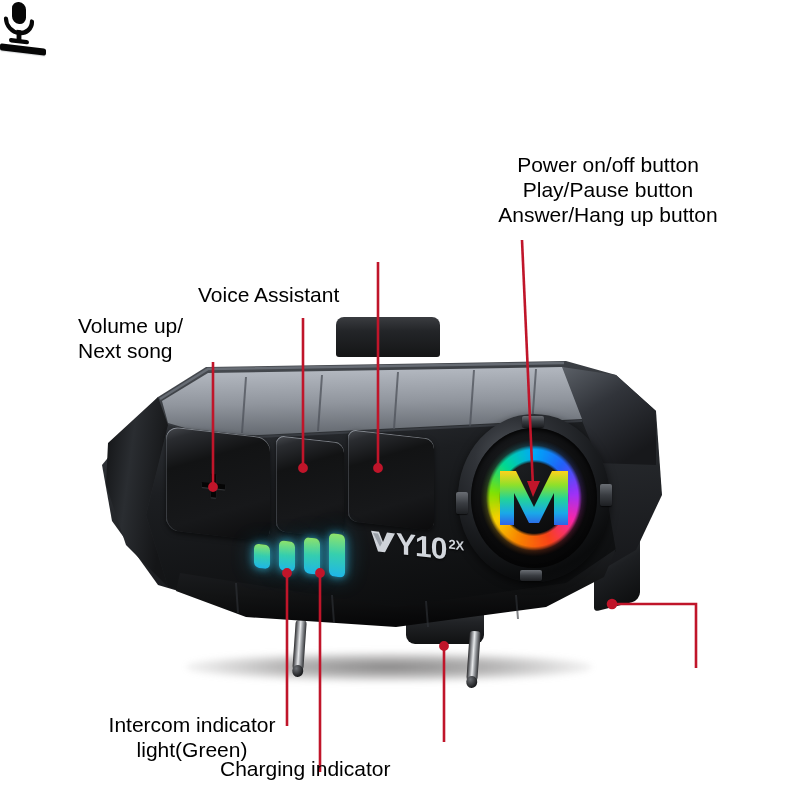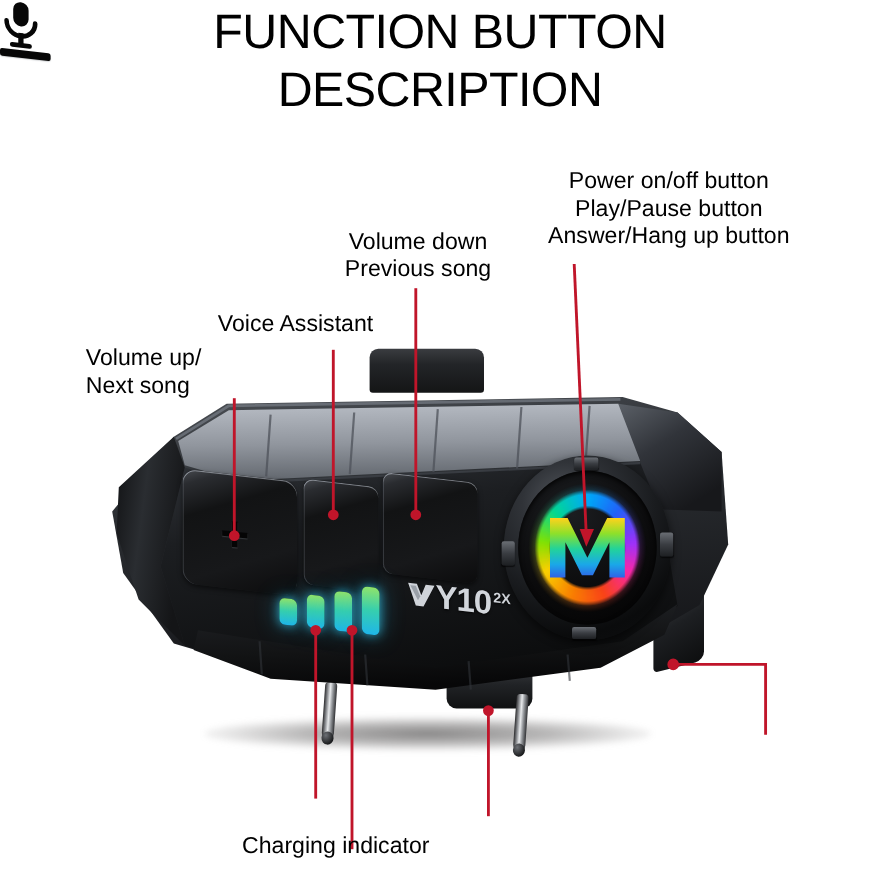--- a/index.html
+++ b/index.html
@@ -322,22 +322,20 @@
   .n-right  { left: 142px; top: 70px;  width: 12px; height: 22px; }
 
   
   .no-sel { user-select: none; }
 </style>
 </head>
 <body>
 
 <div id="page">
 
-  <div class="title no-sel">FUNCTION BUTTON
-DESCRIPTION</div>
 
   <div class="device-wrap">
 
     <div class="shadow"></div>
 
     <div class="top-nub"></div>
 
     <div class="jack-block"></div>
     <div class="pin pin-a"></div>
     <div class="pin pin-b"></div>
@@ -487,26 +485,26 @@
 
       <line x1="444" y1="646" x2="444" y2="742"></line>
       <circle cx="444" cy="646" r="3.6"></circle>
     </g>
   </svg>
 
   <div class="label lbl-power no-sel">Power on/off button
 Play/Pause button
 Answer/Hang up button</div>
 
-  <div class="label lbl-voldown no-sel">Volume down
-Previous song</div>
 
   <div class="label lbl-voice no-sel">Voice Assistant</div>
 
   <div class="label lbl-volup no-sel">Volume up/
 Next song</div>
 
 
+  <div class="label lbl-intercom no-sel">Intercom indicator
+light(Green)</div>
 
 
   <div class="label lbl-chargeind no-sel">Charging indicator</div>
 
 </div>
 
 </body></html>

